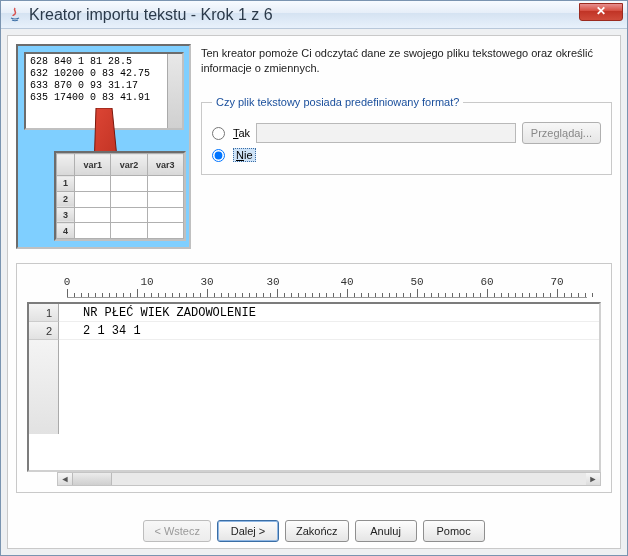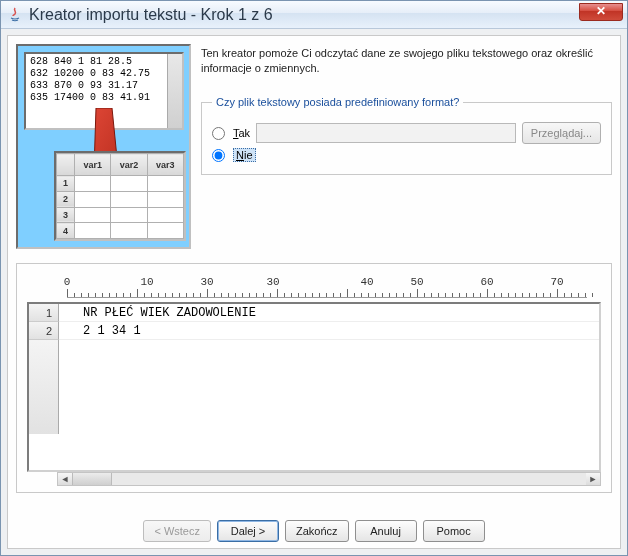--- a/index.html
+++ b/index.html
@@ -457,21 +457,21 @@
       </div>
 
       <div class="file-group">
 
         <div class="ruler">
           <div class="ruler-nums" id="ruler-nums">
               <span style="left: 0px;">0</span>
               <span style="left: 80px;">10</span>
               <span style="left: 140px;">30</span>
               <span style="left: 206px; text-align: right;">30</span>
-              <span style="left: 280px; margin-left: 20px;">40</span>
+              <span style="left: 280px;">40</span>
               <span style="left: 350px;">50</span>
               <span style="left: 420px;">60</span>
               <span style="left: 490px;">70</span>
             </div>
           <div class="ruler-ticks" id="ruler-ticks">
               <i class="major" style="left: 0px;"></i>
               <i class="minor" style="left: 7px;"></i>
               <i class="minor" style="left: 14px;"></i>
               <i class="minor" style="left: 21px;"></i>
               <i class="minor" style="left: 28px;"></i>

